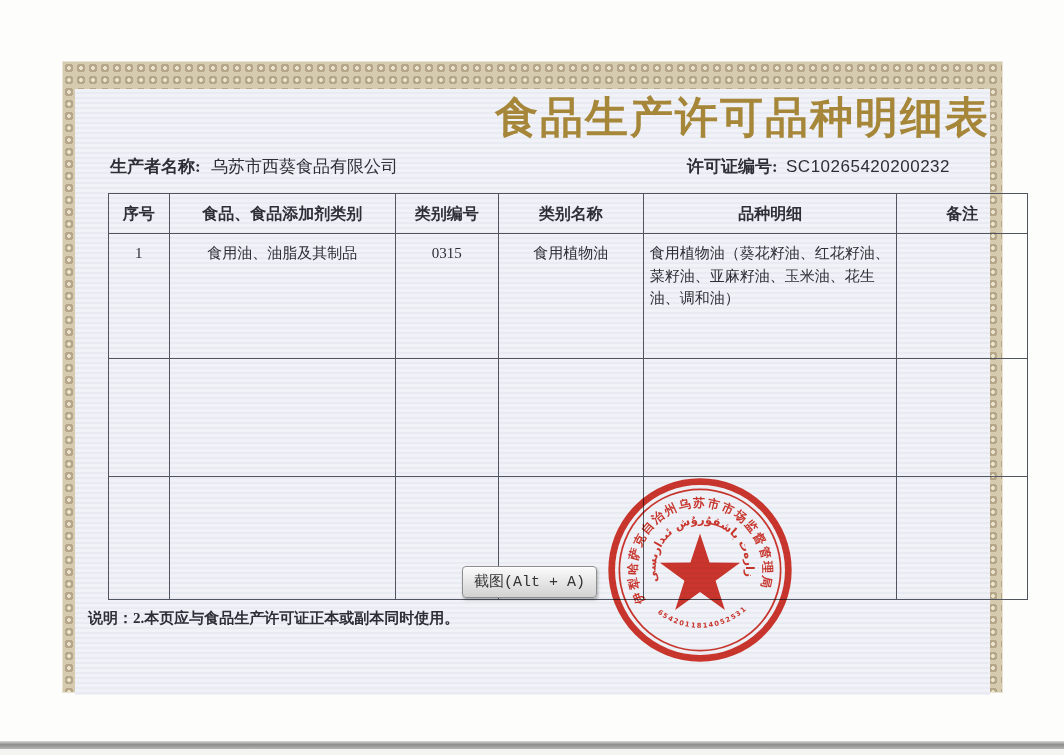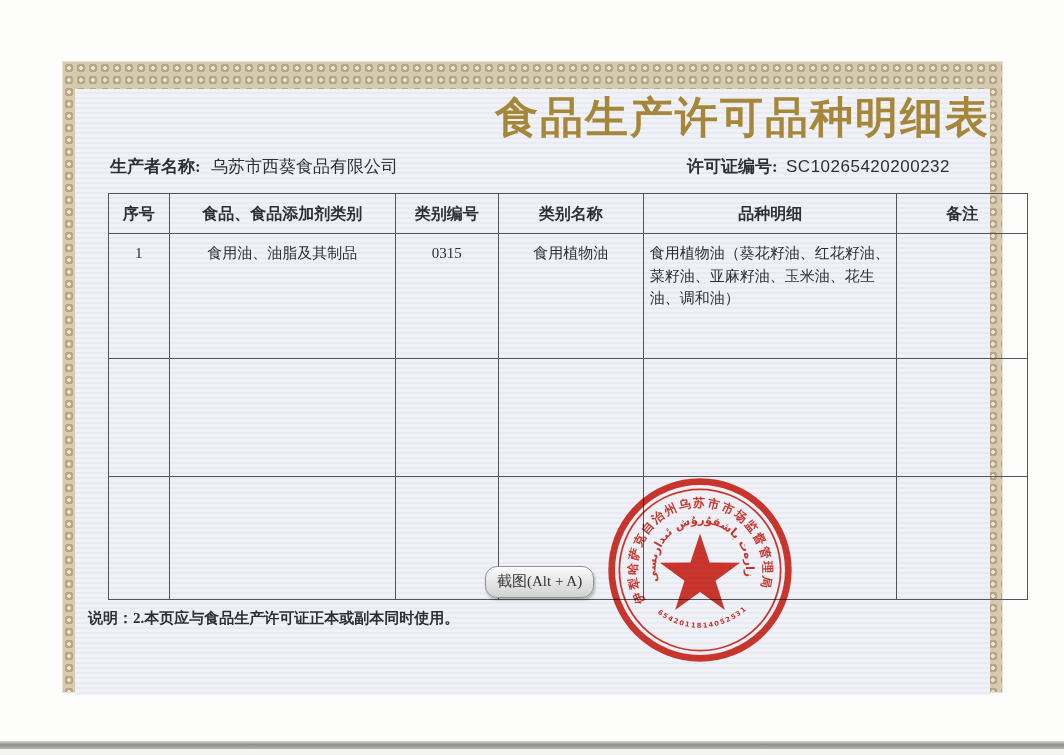--- a/index.html
+++ b/index.html
@@ -87,27 +87,27 @@
   .seal {
     position:absolute; left:604px; top:474px; width:192px; height:192px;
     mix-blend-mode:multiply; opacity:.92;
     pointer-events:none;
   }
   .seal svg { width:100%; height:100%; }
   .seal text { fill:#d3281c; font-weight:bold; }
 
   
   .tooltip {
-    position:absolute; left:485px; top:566px;
+    position:absolute; left:462px; top:566px;
     padding:5px 11px 6px 11px;
-    font-family:Liberation Serif, serif;
+    font-family:Liberation Mono, monospace;
     font-size:15px; color:#333;
     background:linear-gradient(#fbfbfb,#e2e2e2 60%,#d2d2d2);
     border:1px solid #8f8f8f;
-    border-radius:12px;
+    border-radius:4px;
     box-shadow:1px 2px 3px rgba(0,0,0,.28), inset 0 1px 0 #fff;
     white-space:nowrap;
   }
 
   
   .bottom-bar {
     position:absolute; left:0; top:741px; width:1064px; height:8px;
     background:linear-gradient(#d8d8d5,#8e8e8c 45%,#b5b5b2);
   }
   .below-bar {

